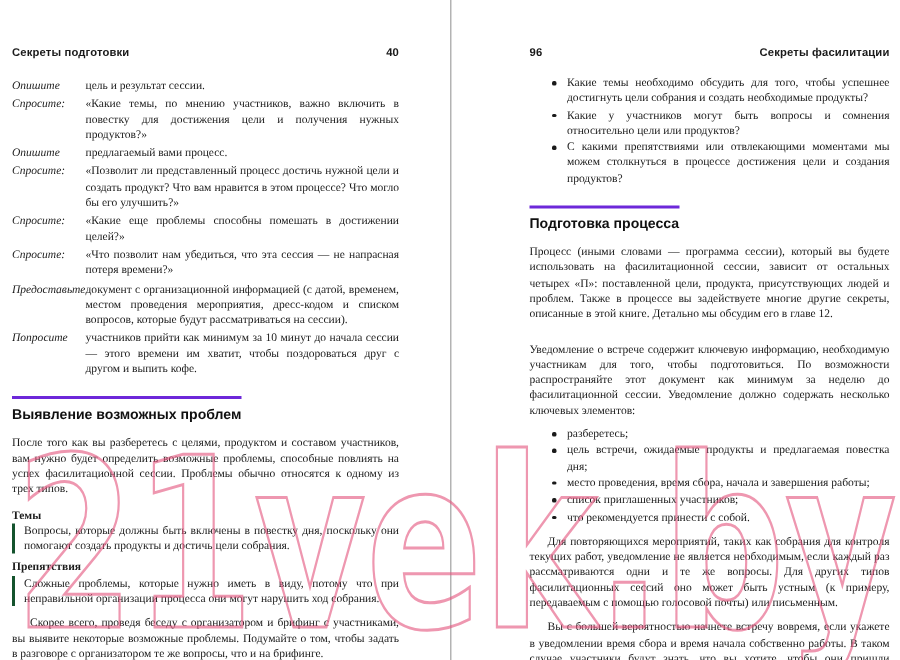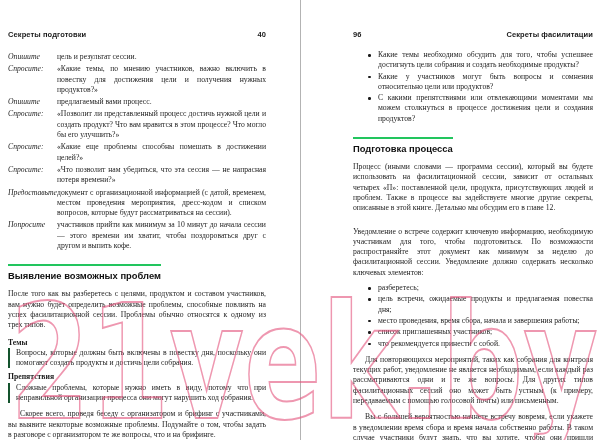--- a/index.html
+++ b/index.html
@@ -25,21 +25,21 @@
   }
 
   .dialog{margin-top:13px;}
   .drow{display:flex;margin-bottom:2px;font-size:7.7px;line-height:10.3px;}
   .dlabel{width:49px;flex:none;font-style:italic;}
   .dtext{flex:1;text-align:justify;}
 
   .sect{margin-top:13px;}
   .sect-heading{
     display:inline-block;margin:0;
-    border-top:2px solid #22c55e;padding-top:4px;
+    border-top:2px solid #6d28d9;padding-top:4px;
     font-family:"Liberation Sans", sans-serif;
     font-weight:bold;font-size:9.4px;color:#101010;
   }
   .body-p{margin:6px 0 0 0;font-size:7.7px;line-height:10.3px;text-align:justify;}
   .indent{text-indent:12px;}
 
   .deftable{margin-top:7px;}
   .trow{display:flex;margin-bottom:4px;font-size:7.7px;line-height:10.3px;flex-direction:column;}
   .term{width:47px;flex:none;font-weight:bold;padding-right:2px;}
   .def{flex:1;border-left:2px solid #14532d;padding-left:6px;text-align:justify;}

